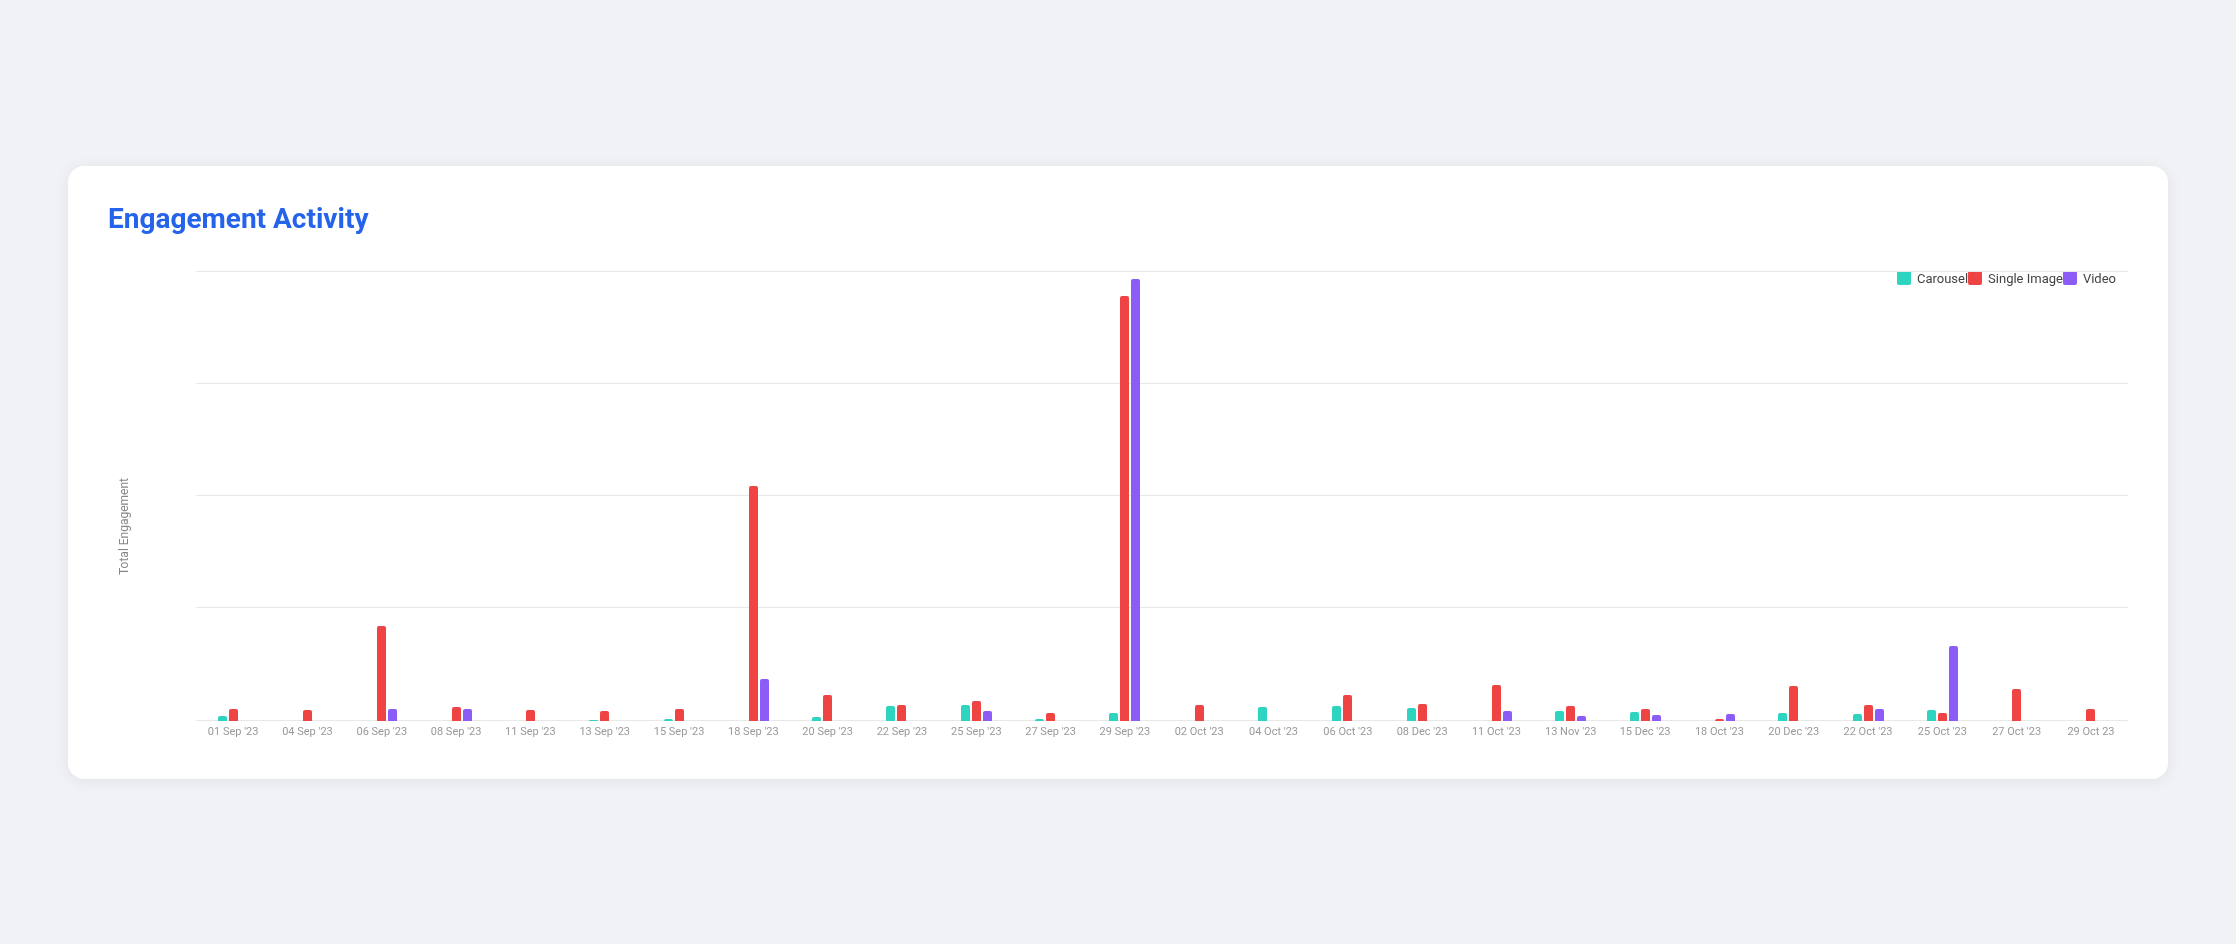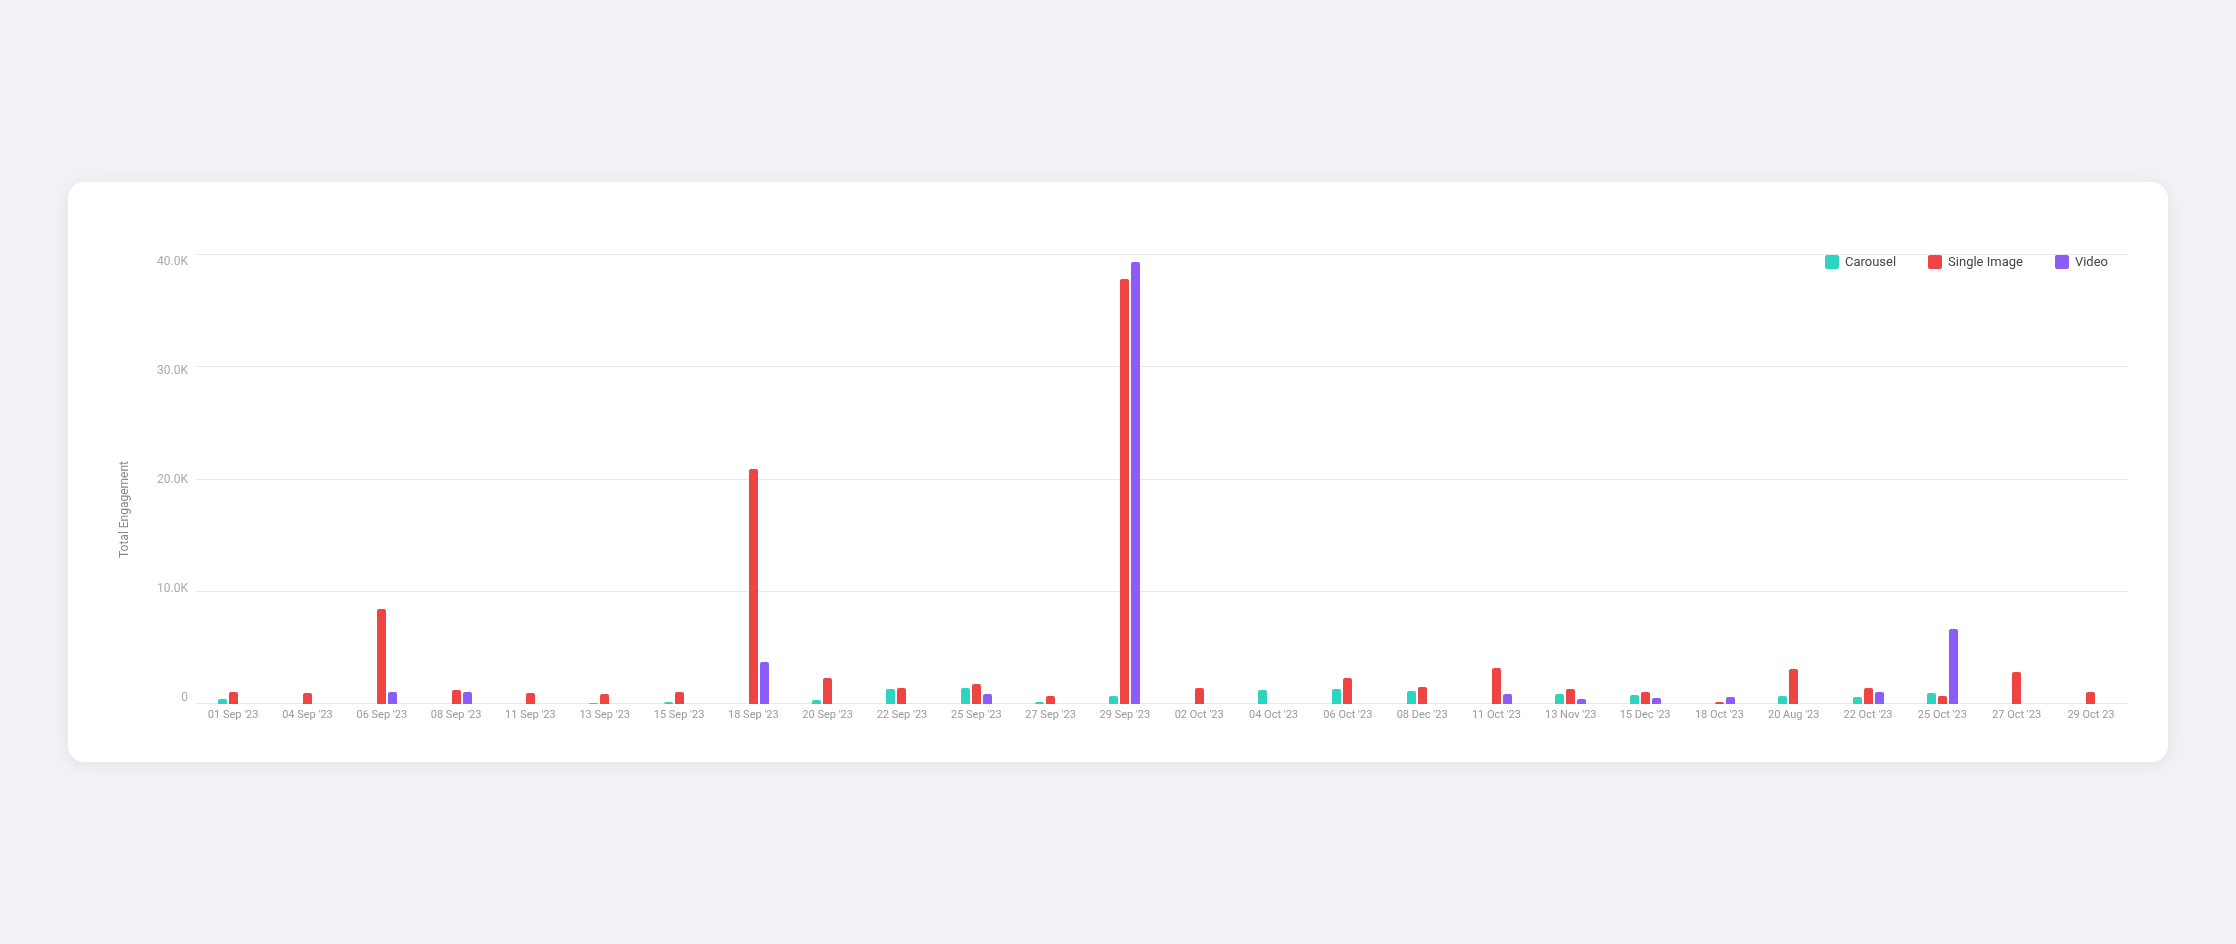--- a/index.html
+++ b/index.html
@@ -29,24 +29,23 @@
       font-size: 14px;
       color: #888;
       margin-bottom: 24px;
     }
     .chart-area {
       position: relative;
       width: 100%;
     }
     .legend {
       display: flex;
-      gap: 32px;
       position: absolute;
       top: 0;
-      right: 20px;
+      right: 12px;
       align-items: center;
       font-size: 13px;
       color: #444;
     }
     .legend-item {
       display: flex;
       align-items: center;
       gap: 6px;
     }
     .legend-color {
@@ -148,45 +147,39 @@
       color: #999;
       padding-top: 4px;
       text-align: center;
       line-height: 1.3;
     }
   </style>
 </head>
 <body>
 
 <div class="card">
+  <div class="card-title">Engagement Activity</div>
   <div class="chart-area">
     <div class="legend" id="legend">
         <div class="legend-item">
           <div class="legend-color" style="background: rgb(45, 212, 191);"></div>
           <span>Carousel</span>
         </div>
         <div class="legend-item">
           <div class="legend-color" style="background: rgb(239, 68, 68);"></div>
           <span>Single Image</span>
         </div>
         <div class="legend-item">
           <div class="legend-color" style="background: rgb(139, 92, 246);"></div>
           <span>Video</span>
         </div>
       </div>
     <div class="chart-container">
       <div class="y-axis-label">Total Engagement</div>
       <div class="chart-inner" style="height:480px;">
-        <div class="y-axis" id="y-axis">
-            <div class="y-tick">40.0K</div>
-            <div class="y-tick">30.0K</div>
-            <div class="y-tick">20.0K</div>
-            <div class="y-tick">10.0K</div>
-            <div class="y-tick">0</div>
-          </div>
         <div class="grid-and-bars">
           <div class="grid-lines" id="grid-lines">
               <div class="grid-line"></div>
               <div class="grid-line"></div>
               <div class="grid-line"></div>
               <div class="grid-line"></div>
               <div class="grid-line"></div>
             </div>
           <div class="bars-row" id="bars-row">
               <div class="bar-group">
@@ -336,21 +329,21 @@
             <div class="x-tick">27 Sep '23</div>
             <div class="x-tick">29 Sep '23</div>
             <div class="x-tick">02 Oct '23</div>
             <div class="x-tick">04 Oct '23</div>
             <div class="x-tick">06 Oct '23</div>
             <div class="x-tick">08 Dec '23</div>
             <div class="x-tick">11 Oct '23</div>
             <div class="x-tick">13 Nov '23</div>
             <div class="x-tick">15 Dec '23</div>
             <div class="x-tick">18 Oct '23</div>
-            <div class="x-tick">20 Aug '23</div>
+            <div class="x-tick">20 Dec '23</div>
             <div class="x-tick">22 Oct '23</div>
             <div class="x-tick">25 Oct '23</div>
             <div class="x-tick">27 Oct '23</div>
             <div class="x-tick">29 Oct 23</div>
           </div>
       </div>
     </div>
   </div>
 </div>
 

